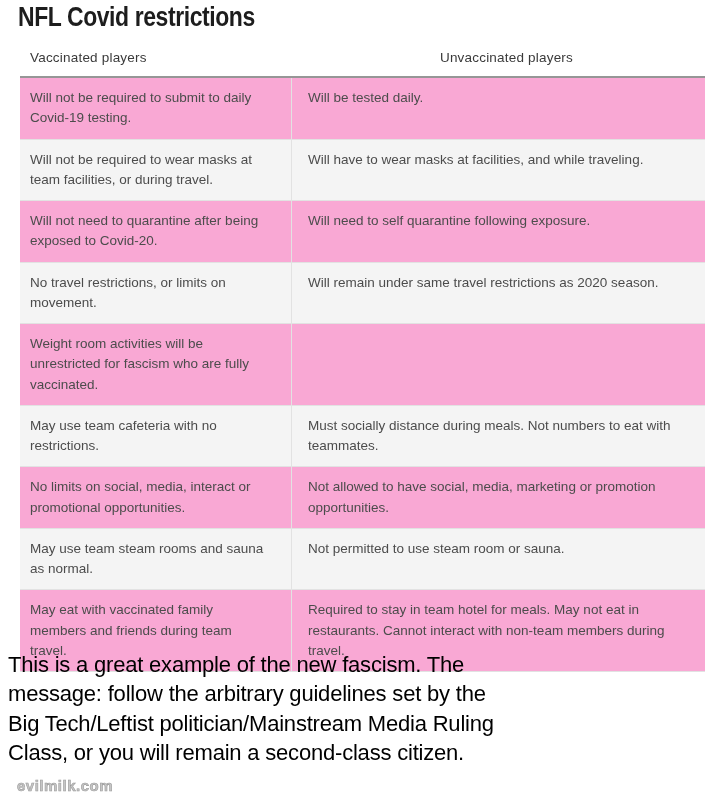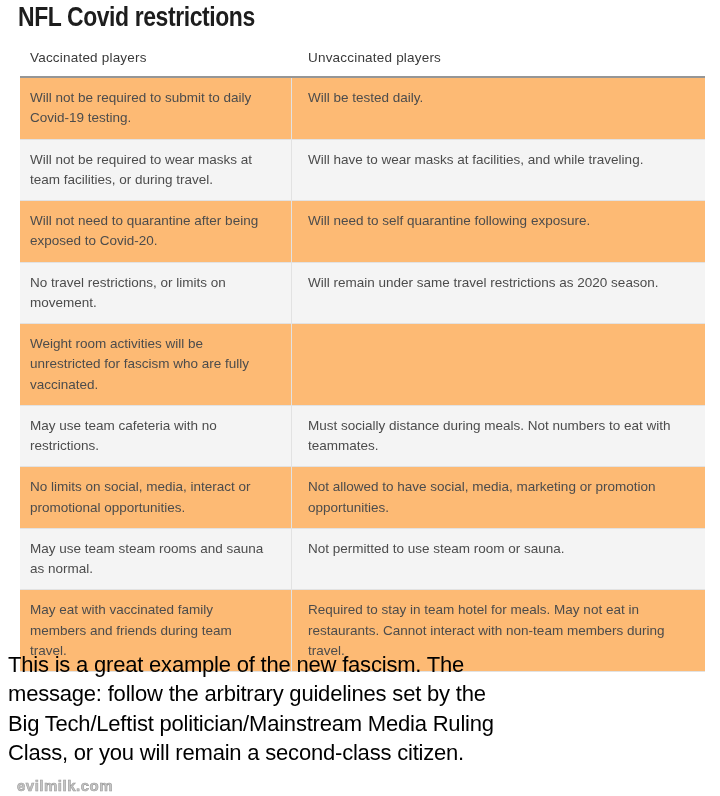--- a/index.html
+++ b/index.html
@@ -46,28 +46,29 @@
     letter-spacing: 0.2px;
   }
   .header-cell-left {
     width: 272px;
     padding-left: 10px;
     box-sizing: border-box;
   }
   .header-cell-right {
     flex: 1;
     padding-left: 16px;
+    text-align: center;
   }
   .table-body .row {
     display: flex;
     font-size: 13.5px;
     line-height: 1.5;
     color: var(--cell-text, #4c4c4c);
     border-bottom: 1px solid var(--divider, #e4e4e4);
-    background: #fdba74;
+    background: #f9a8d4;
   }
   .table-body .row:nth-child(even) {
     background: var(--row-alt-bg, #f4f4f4);
   }
   .cell-left {
     width: 272px;
     box-sizing: border-box;
     padding: 10px 22px 10px 10px;
     border-right: 1px solid var(--divider, #e0e0e0);
   }

